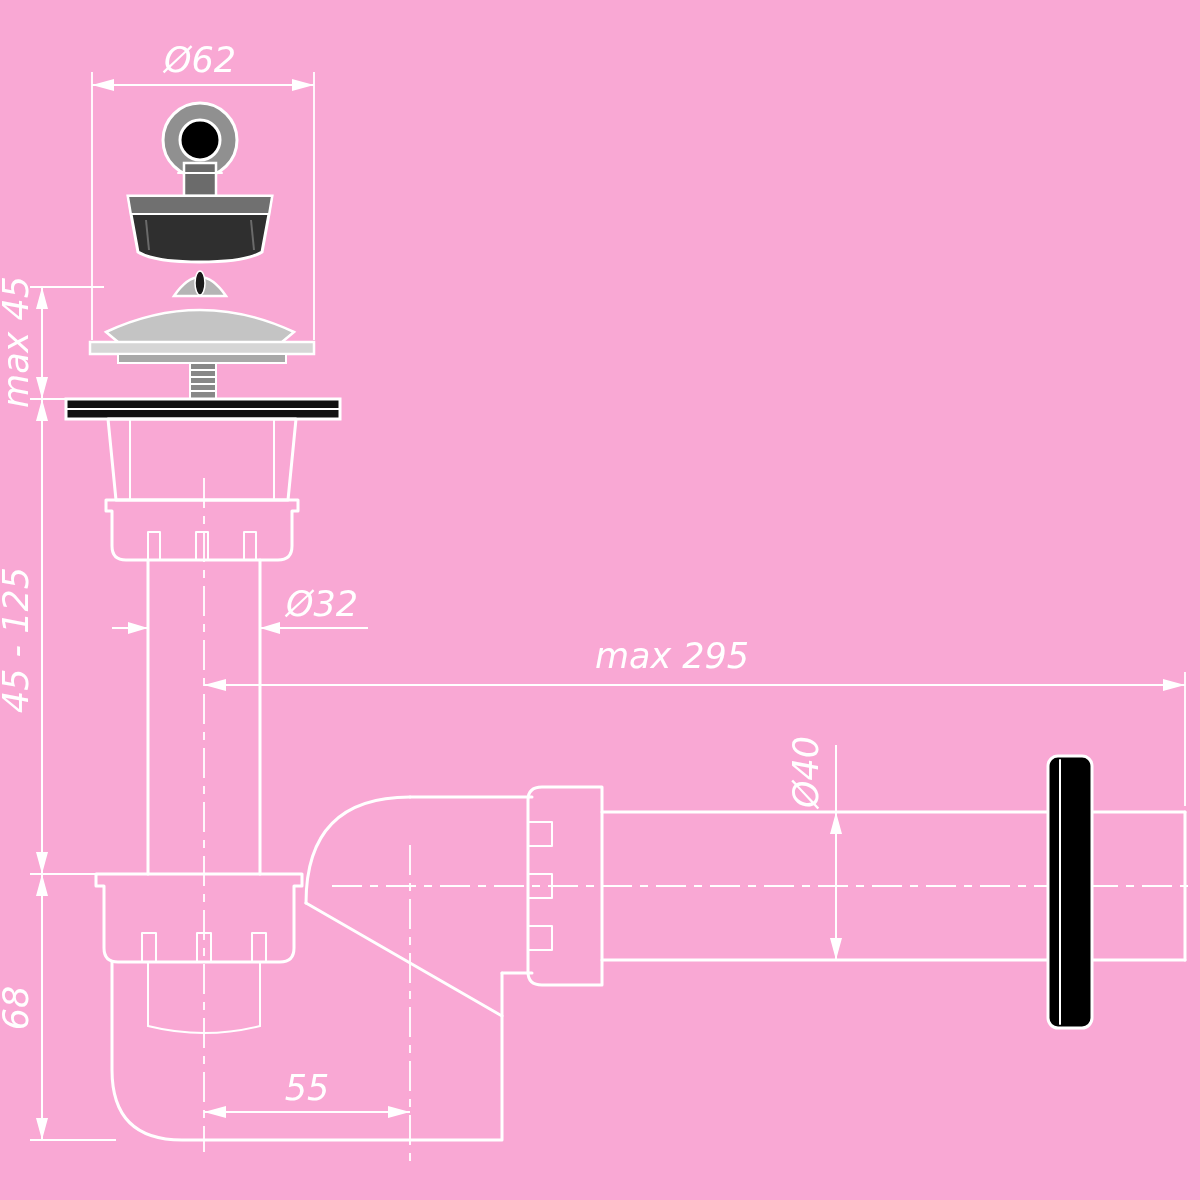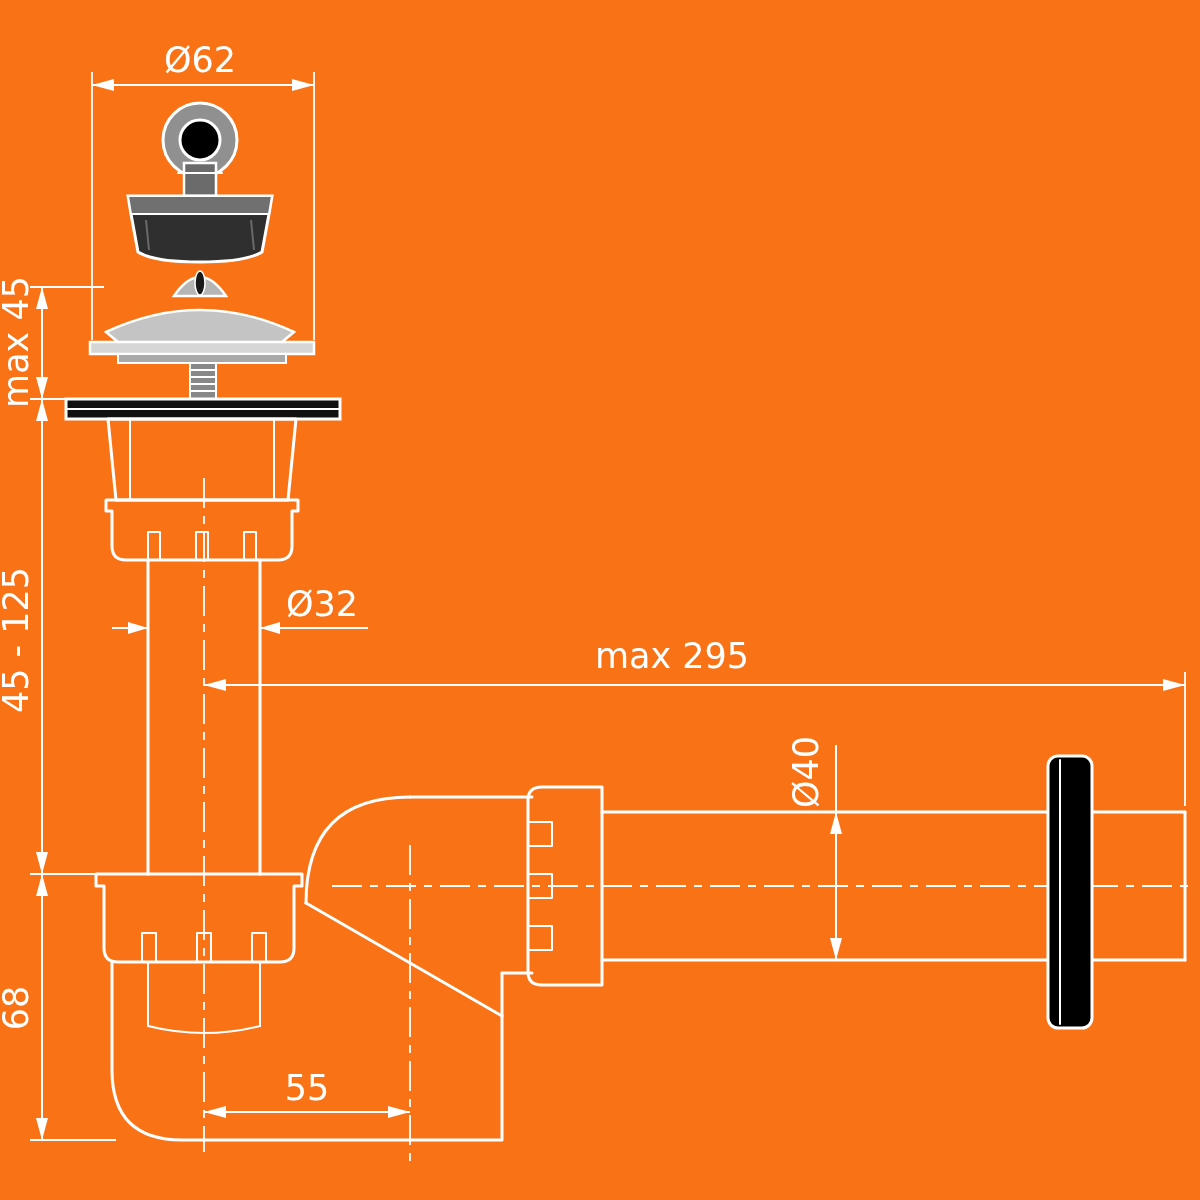--- a/index.html
+++ b/index.html
@@ -1,21 +1,22 @@
 <!DOCTYPE html>
 <html><head>
 <meta charset="utf-8">
 <style>
   html,body{margin:0;padding:0;background:#000;}
   .canvas{
     position:relative;
     width:1200px;height:1200px;
-    background:#f97316;
+    background:#f9a8d4;
     font-family:"DejaVu Sans","Liberation Sans",sans-serif;
     overflow:hidden;
+    font-style:italic;
   }
   svg{display:block;}
   svg text{
     fill:#ffffff;
     font-family:"DejaVu Sans","Liberation Sans",sans-serif;
     font-size:35px;
     font-weight:400;
   }
   .outline{stroke:#ffffff;stroke-width:3;fill:none;stroke-linecap:round;stroke-linejoin:round;}
   .outline-thin{stroke:#ffffff;stroke-width:2;fill:none;stroke-linecap:round;stroke-linejoin:round;}

